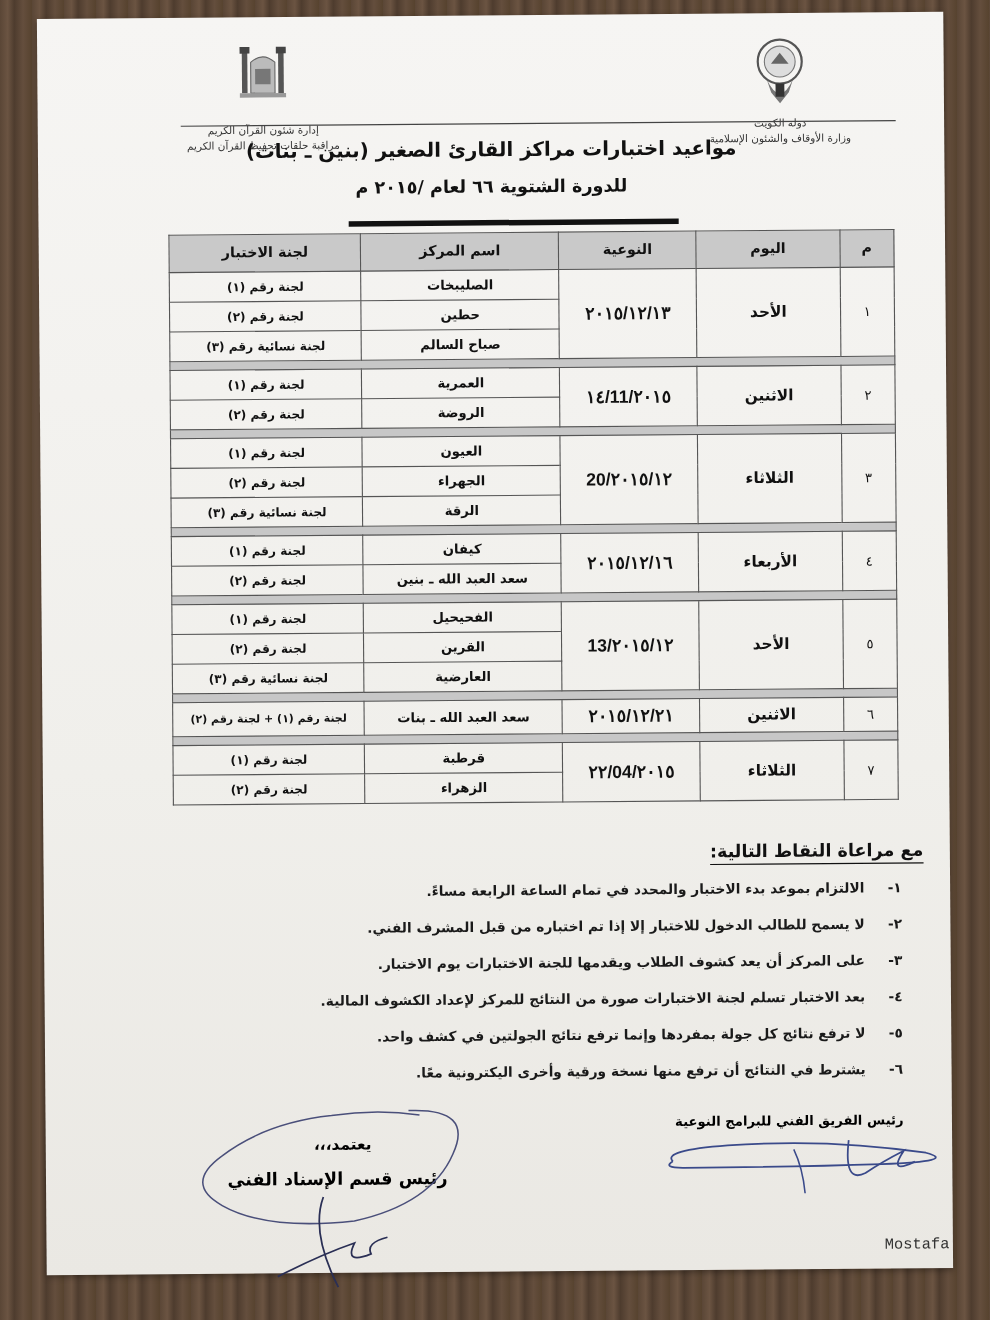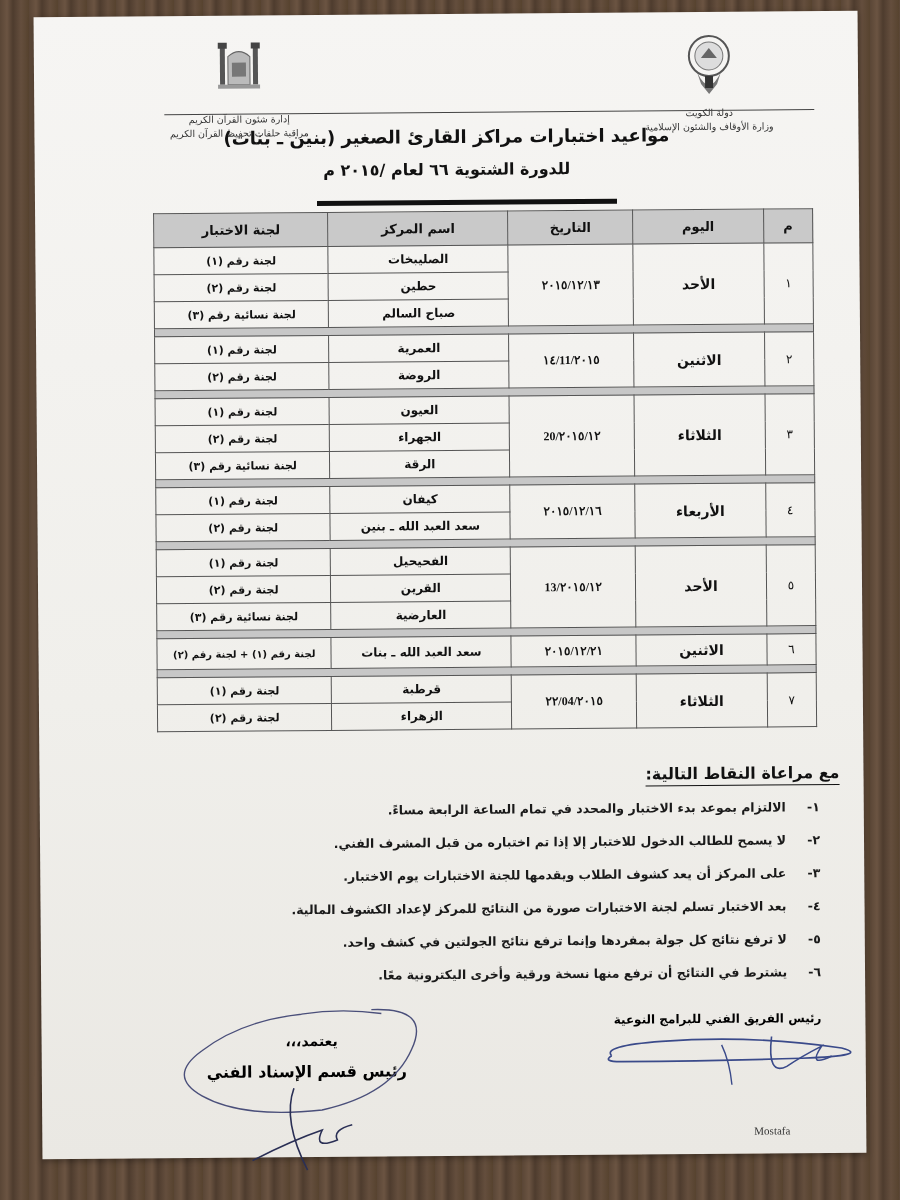--- a/index.html
+++ b/index.html
@@ -27,32 +27,32 @@
   table.sched {
     position:absolute; left:118px; top:197px; width:660px; border-collapse:collapse; direction:rtl;
     font-size:12px; font-weight:bold; color:#111;
   }
   .sched td, .sched th { border:1px solid #555; text-align:center; vertical-align:middle; padding:0 4px; }
   .sched th { background:#c9c9c9; height:33px; font-size:13px; }
   .sched td.sub { height:26px; }
   .sched tr.sep td { background:#c7c7c7; height:7px; padding:0; border-left:1px solid #555; border-right:1px solid #555; }
   .sched td.num { font-weight:normal; width:36px; font-size:12px; }
   .sched td.day { width:110px; font-size:14px; }
-  .sched td.date { width:105px; font-family:Liberation Serif, serif; font-size:12px; }
+  .sched td.date { width:105px; font-family:Liberation Sans, sans-serif; font-size:16px; }
   .sched td.center { width:155px; }
   .sched td.comm { width:150px; font-size:11px; text-align:center; }
   .notes-title { left:340px; top:752px; width:460px; text-align:right; direction:rtl; font-weight:bold; font-size:16px; color:#111; }
   .notes-title span { border-bottom:1.5px solid #111; padding-bottom:2px; }
   .notes { left:80px; top:786px; width:700px; direction:rtl; font-size:12.5px; font-weight:bold; color:#1a1a1a; }
   .notes div { height:33px; line-height:20px; text-align:right; }
   .notes .n { display:inline-block; width:34px; }
   .sig-right { left:480px; top:1000px; width:300px; text-align:right; direction:rtl; font-weight:bold; font-size:12px; }
   .sig-left-1 { left:180px; top:1018px; width:180px; text-align:center; direction:rtl; font-weight:bold; font-size:14px; }
   .sig-left-2 { left:150px; top:1047px; width:230px; text-align:center; direction:rtl; font-weight:bold; font-size:16px; }
-  .mostafa { left:712px; top:1113px; font-family:Liberation Serif, serif; font-size:11px; color:#333; }
+  .mostafa { left:762px; top:1113px; font-family:Liberation Mono, monospace; font-size:14px; color:#333; }
   svg.sig { position:absolute; overflow:visible; }
 </style>
 </head>
 <body>
 
 <div class="paper">
 
   <div class="abs hdr-right">
     <svg class="emblem" viewBox="0 0 52 66">
       <circle cx="26" cy="24" r="20" fill="none" stroke="#555" stroke-width="2"></circle>
@@ -83,21 +83,21 @@
 
   <div class="abs title1">مواعيد اختبارات مراكز القارئ الصغير (بنين ـ بنات)</div>
   <div class="abs title2">للدورة الشتوية ٦٦ لعام /٢٠١٥ م</div>
   <div class="abs thick-rule"></div>
 
   <table class="sched">
     <thead>
       <tr>
         <th>م</th>
         <th>اليوم</th>
-        <th>التاريخ</th>
+        <th>النوعية</th>
         <th>اسم المركز</th>
         <th>لجنة الاختبار</th>
       </tr>
     </thead>
     <tbody>
 
       <tr>
         <td class="num" rowspan="3">١</td>
         <td class="day" rowspan="3">الأحد</td>
         <td class="date" rowspan="3">٢٠١٥/١٢/١٣</td>

